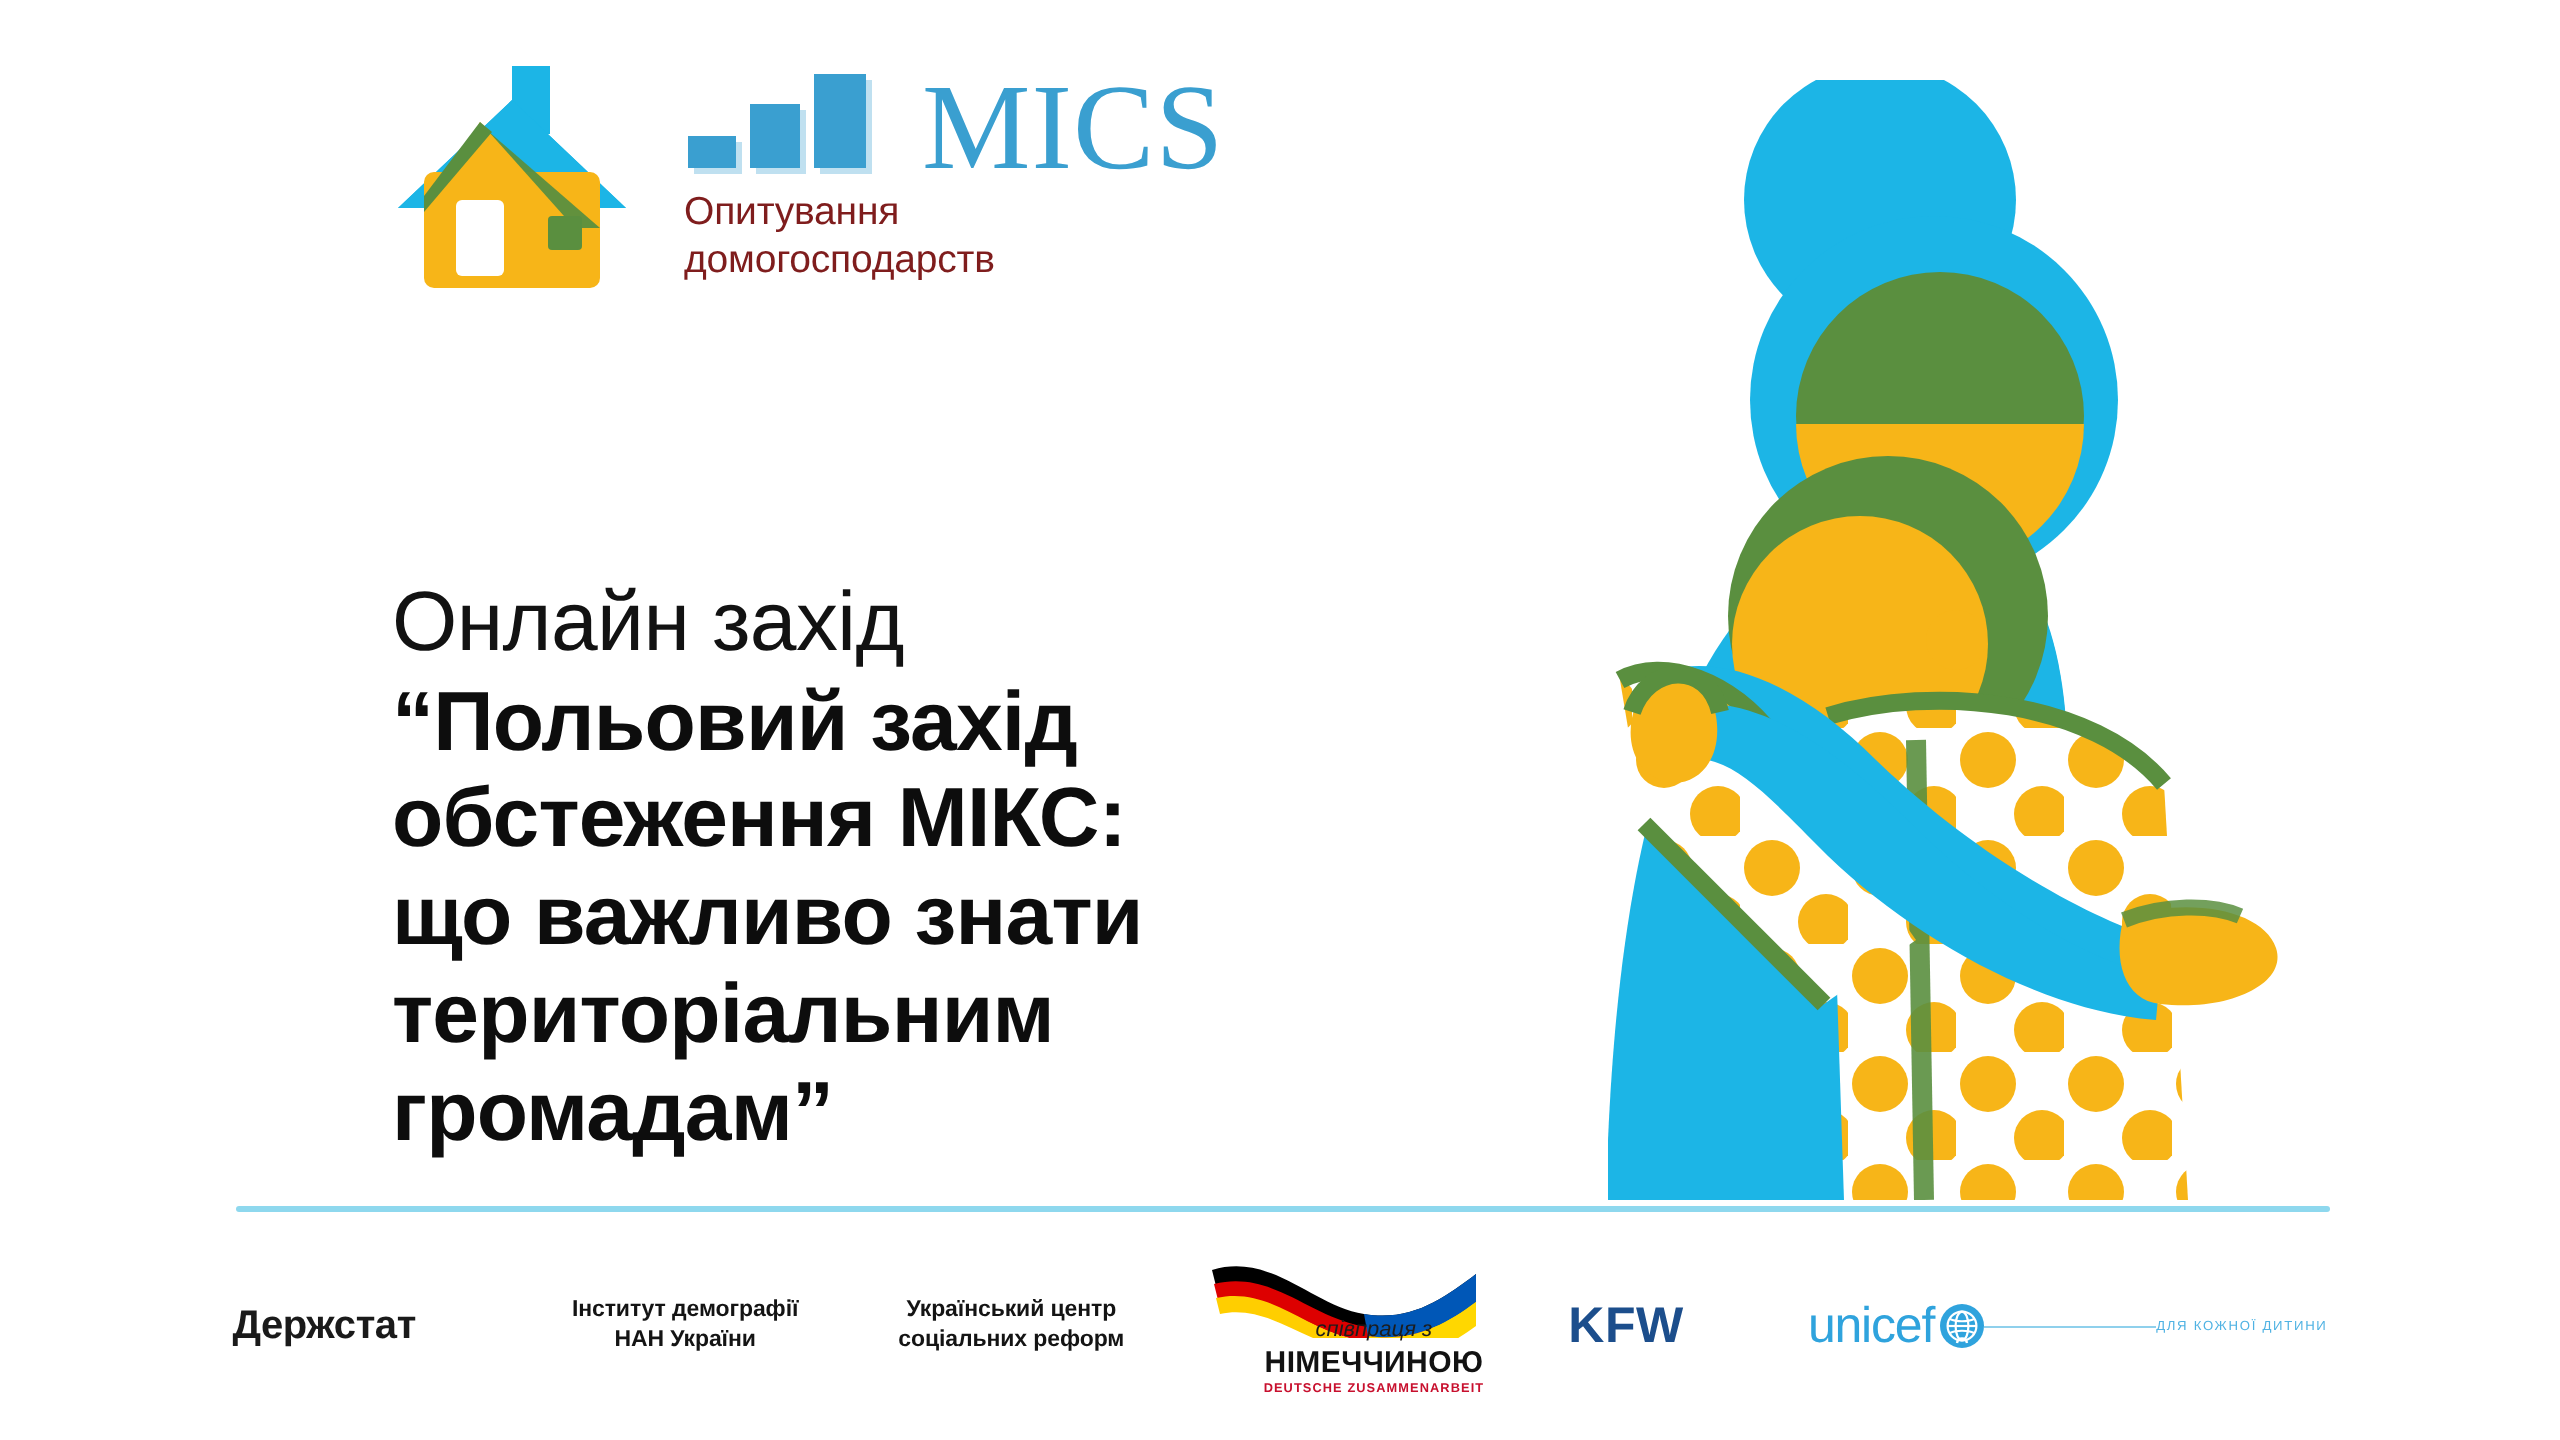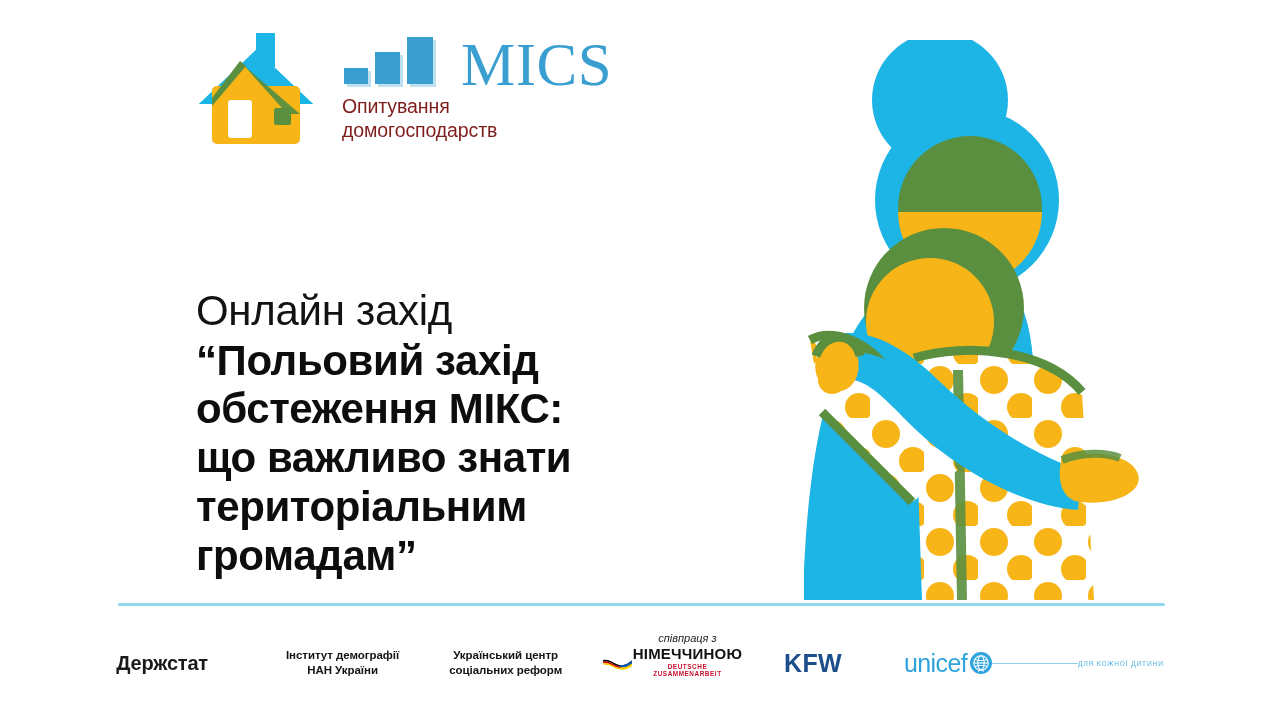--- a/index.html
+++ b/index.html
@@ -136,22 +136,22 @@
     line-height: 1.32;
     color: #141414;
     letter-spacing: -0.05px;
     text-align: center;
   }
 
   .partner-germany {
     margin-left: 40px;
     width: 140px;
     display: flex;
-    flex-direction: row;
-    align-items: flex-start;
+    flex-direction: column;
+    align-items: flex-end;
   }
   .ribbon { display: block; }
   .germany-caption {
     margin-top: -14px;
     text-align: center;
     line-height: 1.08;
   }
   .germany-l1 { font-size: 11px; font-weight: 400; color: #1c1c1c; font-style: italic; }
   .germany-l2 {
     font-size: 15px;

